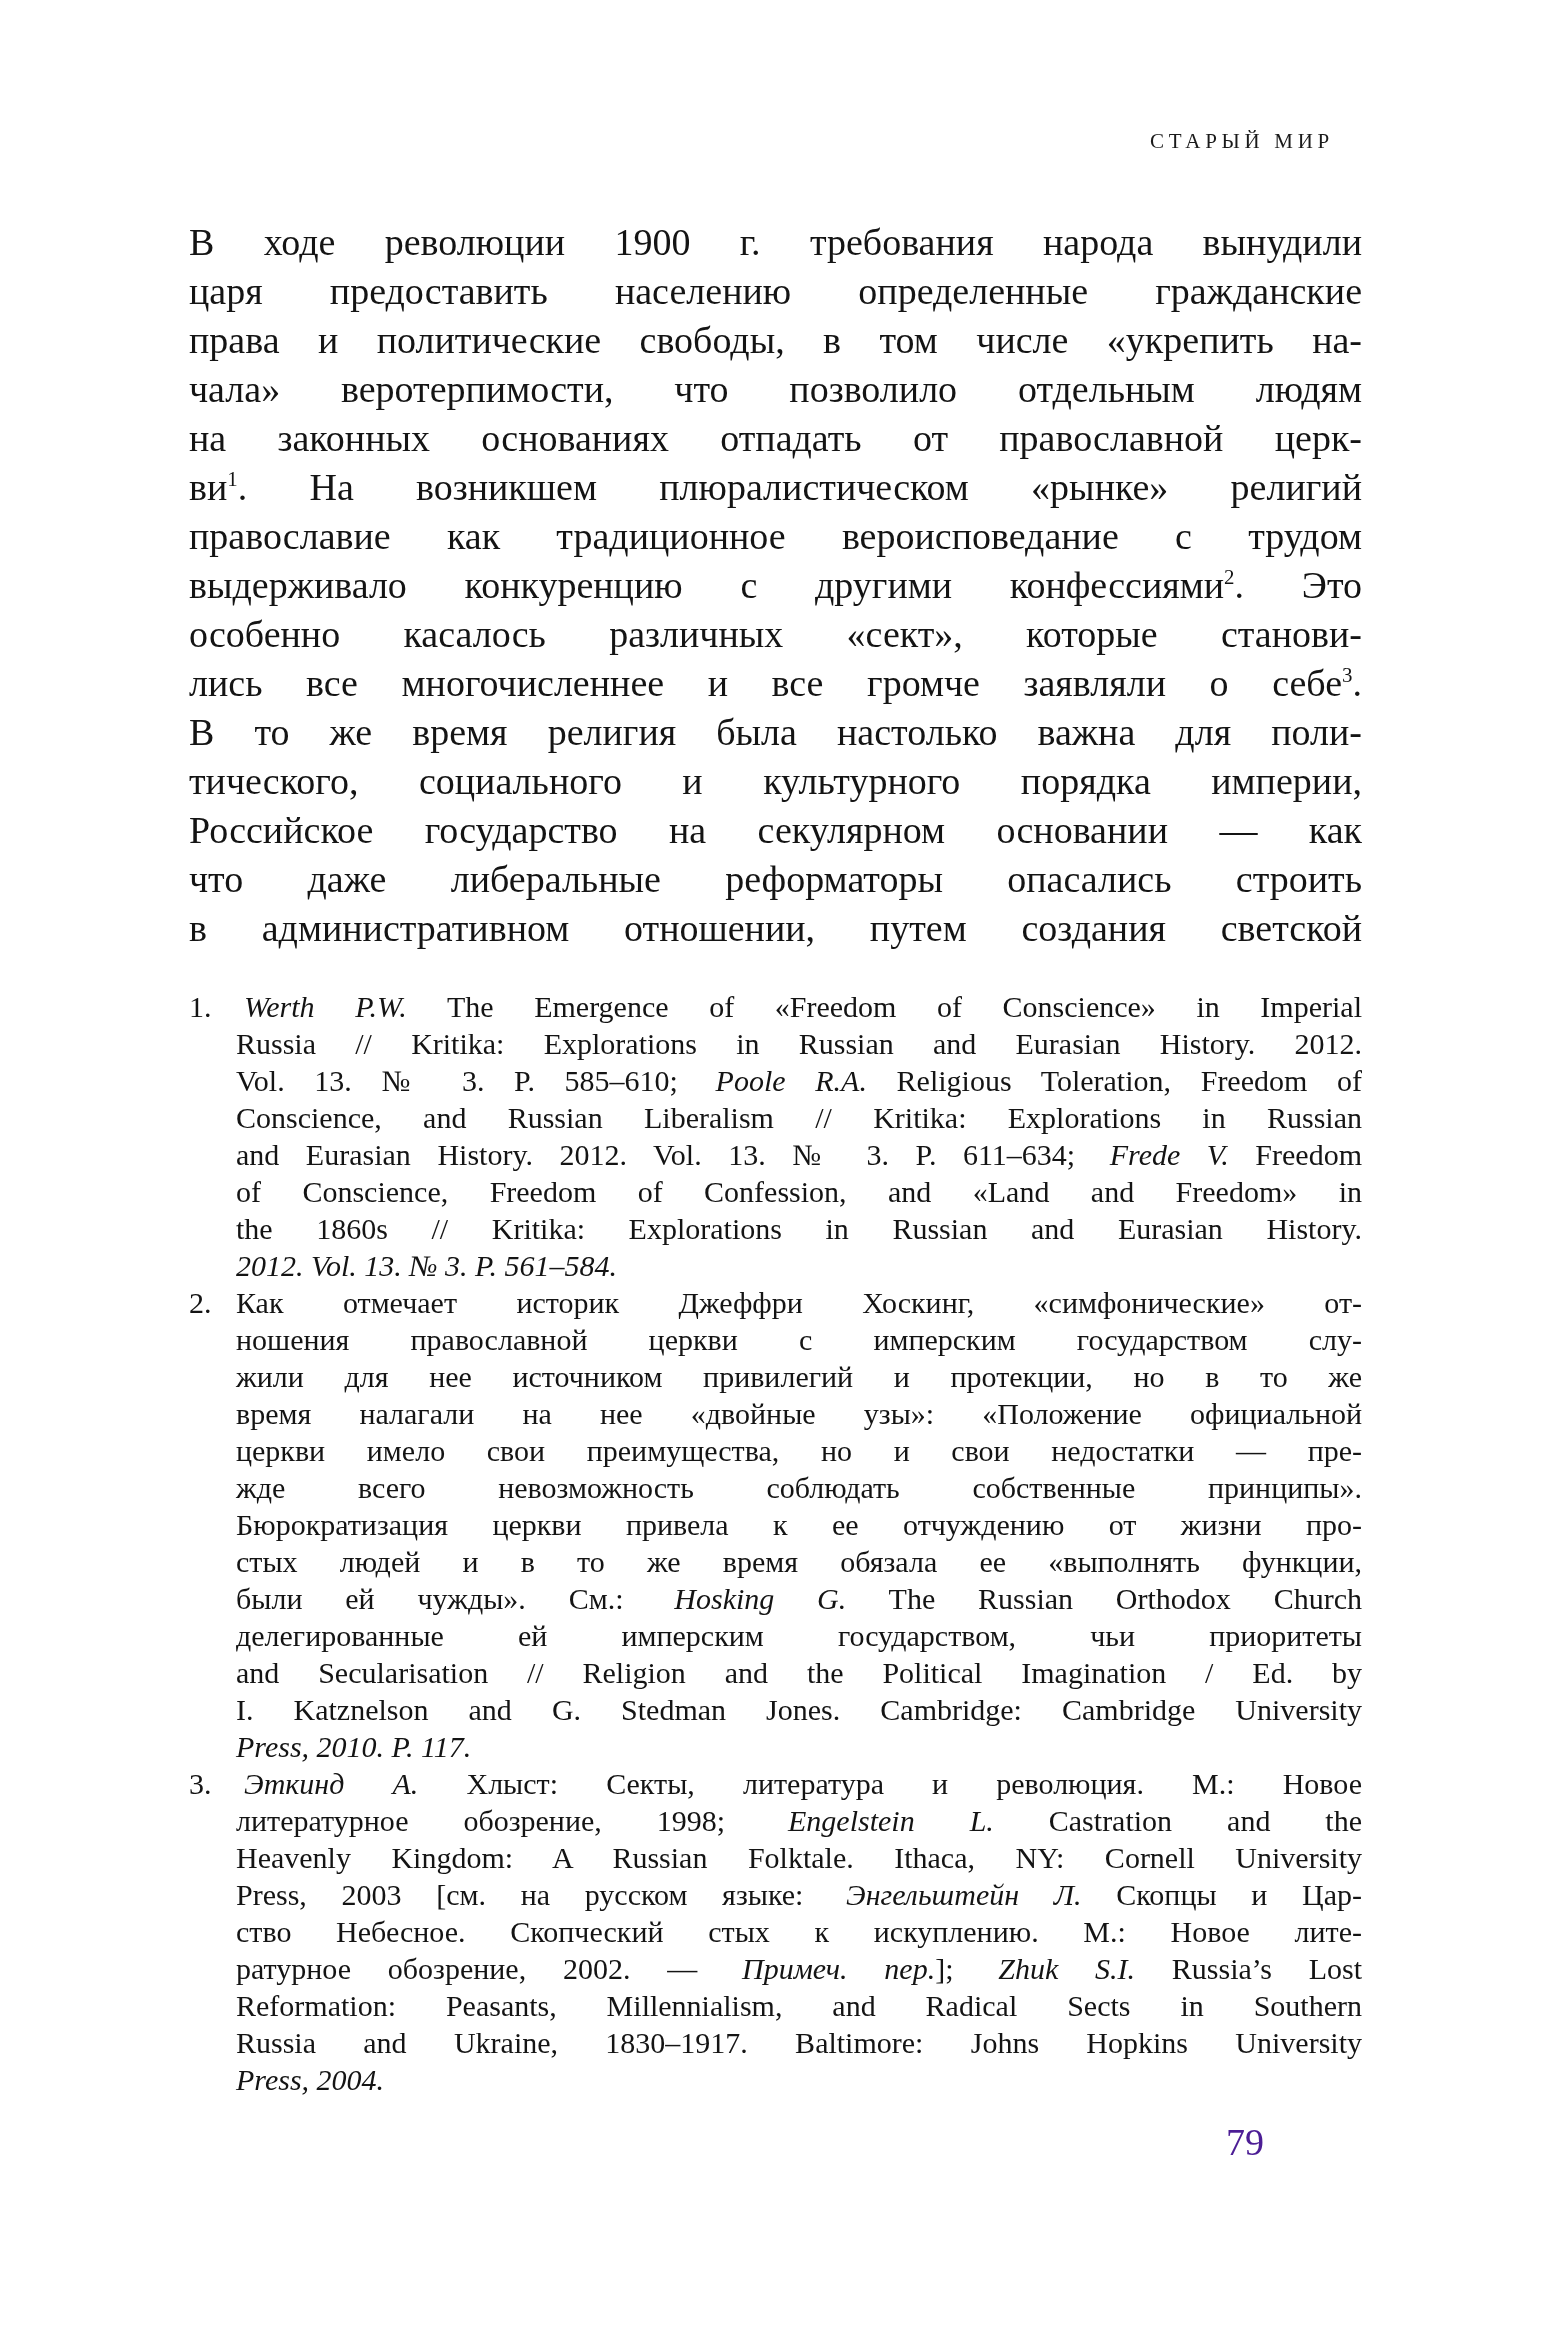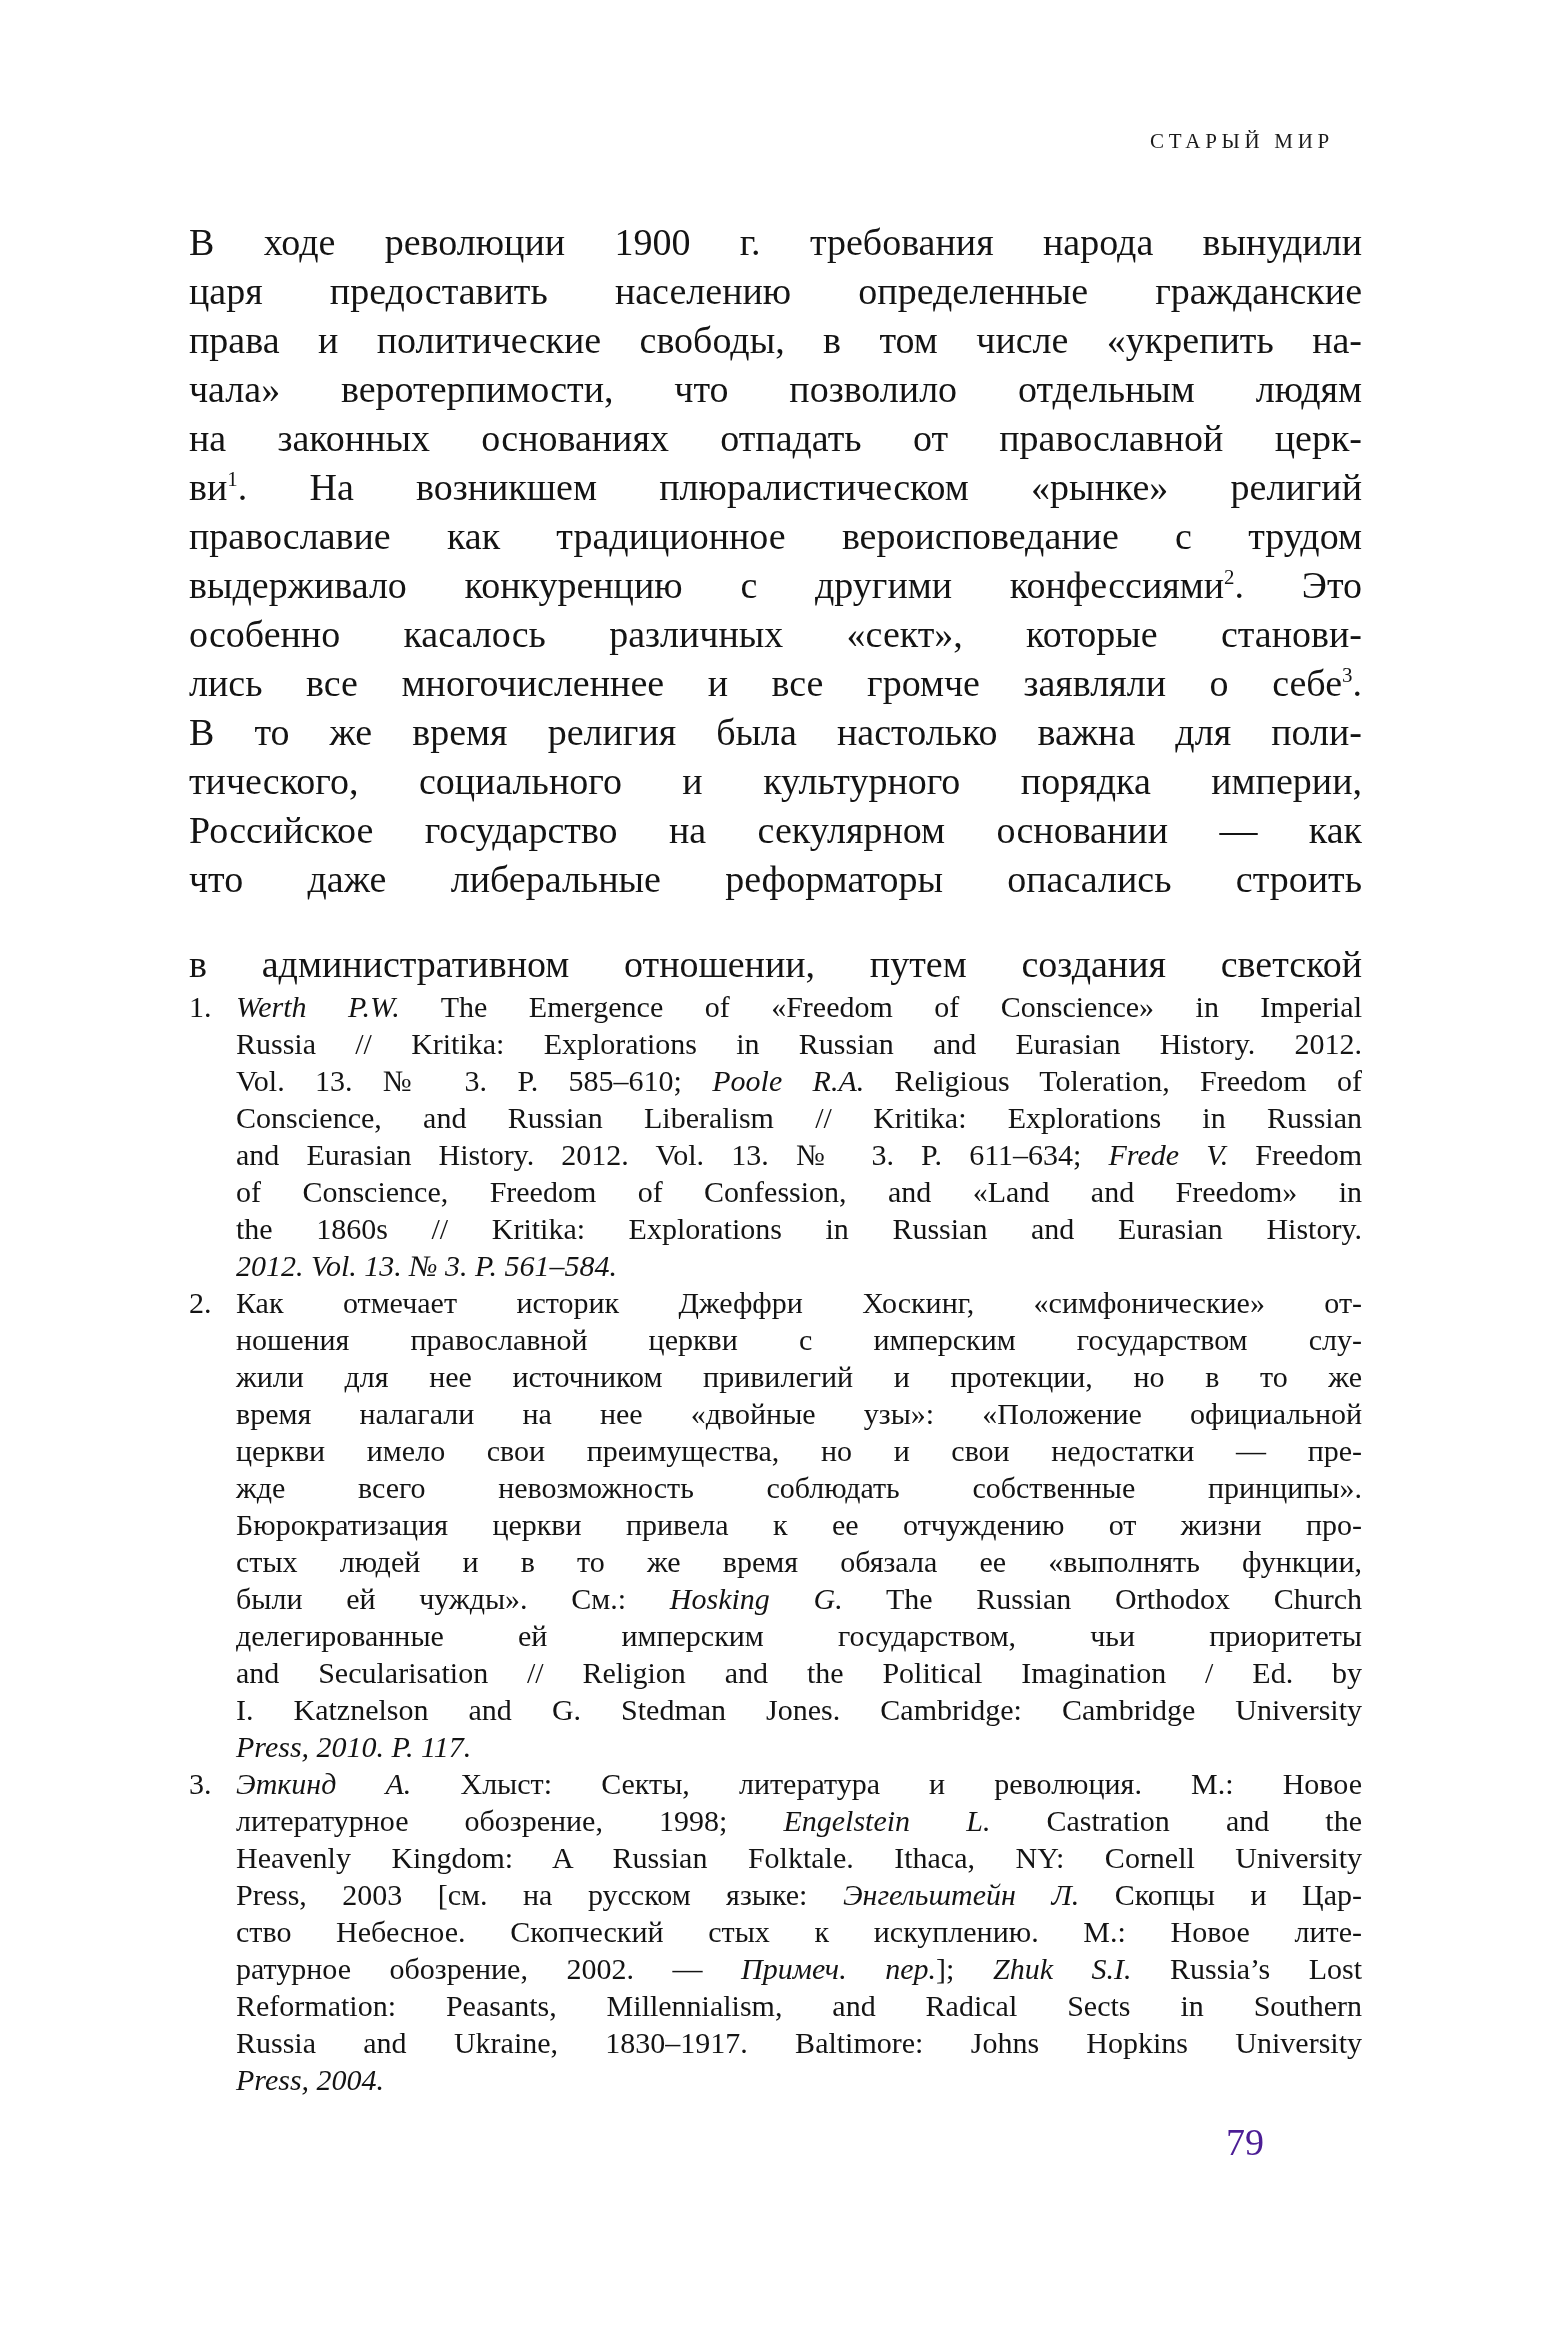--- a/index.html
+++ b/index.html
@@ -3,29 +3,29 @@
 <meta charset="utf-8">
 <style>
   html, body { margin: 0; padding: 0; background: #ffffff; }
   body { width: 1565px; height: 2347px; position: relative; overflow: hidden;
          font-family: "Liberation Serif", "DejaVu Serif", serif; color: #141414; }
   .running-head { position: absolute; top: 129px; right: 231px; font-size: 21px;
                   letter-spacing: 4.7px; text-transform: uppercase; color: #1a1a1a; }
   .body-text { position: absolute; left: 189px; top: 218px; width: 1173px; }
   .body-text .line { display: block; font-size: 38px; line-height: 49px;
                      text-align: justify; text-align-last: justify; white-space: nowrap; }
-  .body-text .line.last { text-align-last: justify; margin-top: 36px; }
+  .body-text .line.last { text-align-last: justify; }
   sup { font-size: 0.55em; vertical-align: 0.65em; line-height: 0; }
   .notes { position: absolute; left: 189px; top: 988px; width: 1173px; }
   .note { position: relative; padding-left: 47px; margin: 0; }
   .note .num { position: absolute; left: 0; top: 0; font-size: 30px; line-height: 37px; }
   .note .nline { display: block; font-size: 30px; line-height: 37px; text-align: justify;
                  text-align-last: justify; white-space: nowrap; }
   .note .nline.end { text-align-last: left; font-style: italic; }
-  i { font-style: italic; }
+  i { font-style: italic; margin-left: 8px; }
   .folio { position: absolute; left: 1226px; top: 2120px; font-size: 38px; color: #4c1d95; }
 </style>
 </head>
 <body>
 
 <div class="running-head">Старый мир</div>
 
 <div class="body-text" id="body-text">
     <span class="line"><span>В ходе революции 1900 г. требования народа вынудили</span></span>
     <span class="line"><span>царя предоставить населению определенные гражданские</span></span>

